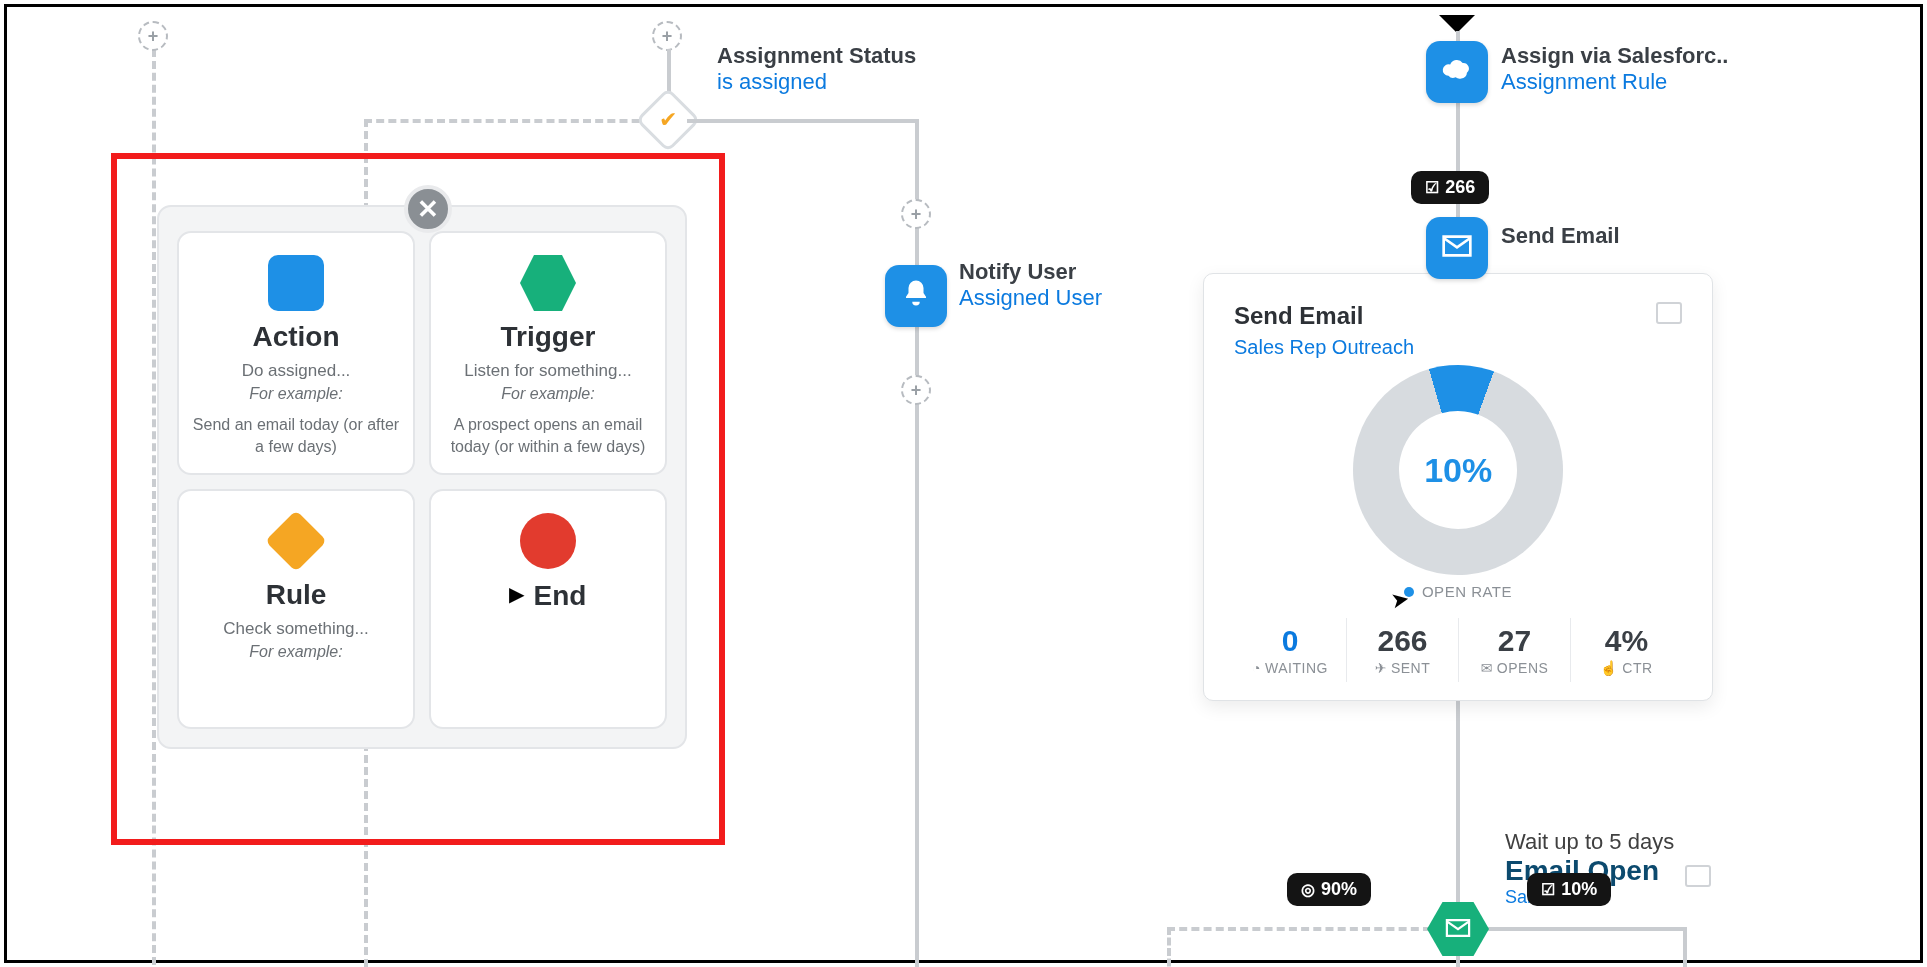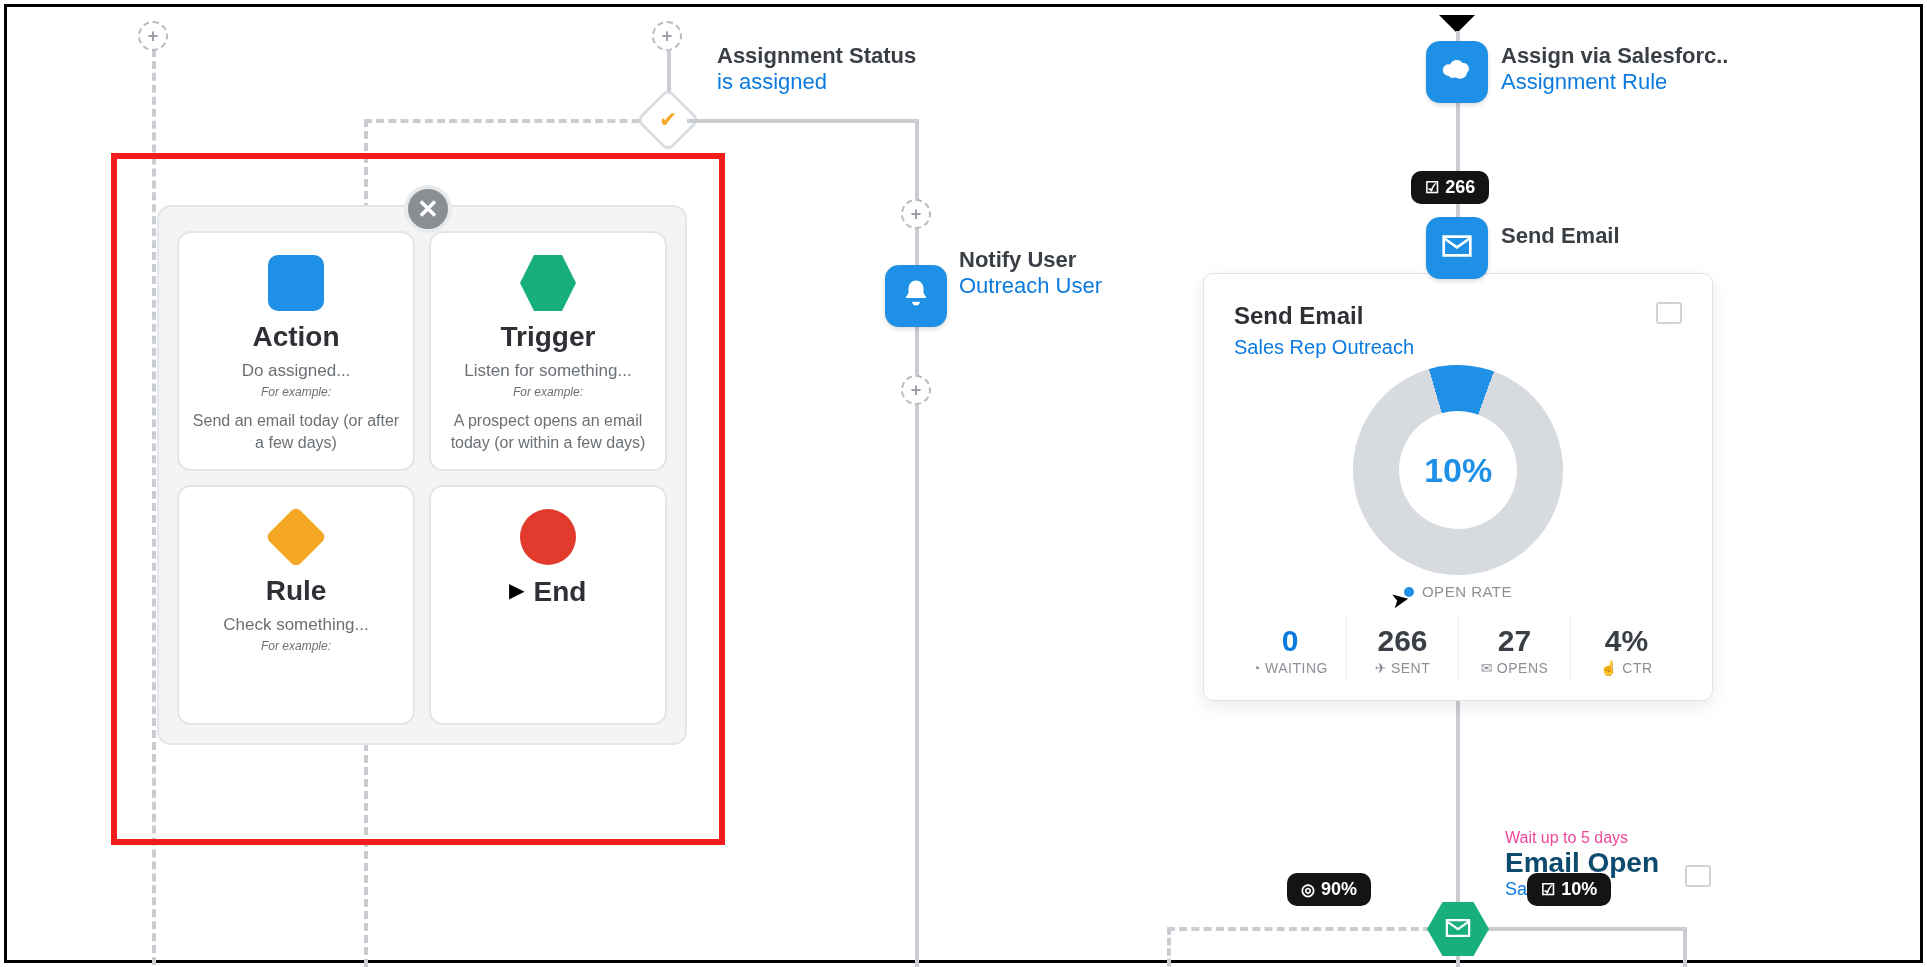--- a/index.html
+++ b/index.html
@@ -103,21 +103,21 @@
     padding: 18px 12px 16px; text-align: center; min-height: 240px;
     cursor: pointer;
   }
   .tile .shape { width: 56px; height: 56px; margin: 4px auto 10px; }
   .shape.square { background: #1e90e6; border-radius: 10px; }
   .shape.hexagon { background: #17b07b; clip-path: polygon(25% 0,75% 0,100% 50%,75% 100%,25% 100%,0 50%); }
   .shape.diamond-sm { background: #f5a623; transform: rotate(45deg) scale(0.78); border-radius: 8px; }
   .shape.circle { background: #e23b2e; border-radius: 50%; }
   .tile h3 { font-size: 28px; color: #2d3136; font-weight: 700; margin-bottom: 8px; }
   .tile .line1 { color: #6b7075; font-size: 17px; }
-  .tile .em { font-style: italic; color: #6b7075; font-size: 12px; margin-top: 4px; }
+  .tile .em { font-style: italic; color: #6b7075; font-size: 16px; margin-top: 4px; }
   .tile .desc { color: #6b7075; font-size: 16px; margin-top: 11px; line-height: 1.35; }
   .tile.end h3::before {
     content: "▸"; display: inline-block; margin-right: 10px;
     transform: translateY(-2px); color: #000;
   }
   .tile.short { min-height: 240px; }
 
   
   .report {
     position: absolute; width: 510px; background: #fff;
@@ -144,21 +144,21 @@
   .legend .dot { width: 10px; height: 10px; border-radius: 50%; background: #1e90e6; display: inline-block; }
   .metrics { display: grid; grid-template-columns: repeat(4, 1fr); margin-top: 18px; text-align: center; }
   .metric { border-left: 1px solid #e8eaed; padding: 6px 4px; }
   .metric:first-child { border-left: none; }
   .metric .val { font-size: 30px; font-weight: 600; color: #3a3f45; }
   .metric:first-child .val { color: #0b7adf; }
   .metric .lbl { font-size: 14px; color: #8b9096; letter-spacing: 0.5px; margin-top: 2px; }
   .metric .lbl .ic { margin-right: 4px; }
 
   .small-text { position: absolute; }
-  .small-text .t1 { font-size: 16px; color: #ec4899; }
+  .small-text .t1 { font-size: 22px; color: #404040; }
   .small-text .t2 { font-size: 28px; font-weight: 700; color: #0c4a6e; }
   .small-text .t3 { font-size: 18px; color: #0b7adf; }
   .ghost-ph {
     position: absolute; width: 26px; height: 22px;
     border: 2px solid #d0d3d7; border-radius: 3px;
   }
 
   .cursor {
     position: absolute; font-size: 22px; color: #000; z-index: 60;
     transform: rotate(-10deg);
@@ -197,23 +197,23 @@
 <div class="solid-h" style="left:680px; top:112px; width:230px;"></div>
 <div class="add-node" style="left:894px; top:192px;">+</div>
 
 <div class="sq-node" style="left:878px; top:258px;">
   <span>
     <svg width="30" height="30" viewBox="0 0 24 24" fill="white">
             <path d="M12 2a6 6 0 0 0-6 6v4l-2 3v1h16v-1l-2-3V8a6 6 0 0 0-6-6zm0 20a3 3 0 0 0 3-3H9a3 3 0 0 0 3 3z"></path>
           </svg>
   </span>
 </div>
-<div class="node-label" style="left:952px; top:240px;">
+<div class="node-label" style="left:952px; top:252px;">
   <div class="title">Notify User</div>
-  <div class="sub">Outreach User</div>
+  <div class="sub">Assigned User</div>
 </div>
 <div class="add-node" style="left:894px; top:368px;">+</div>
 
 <div class="arrowdown" style="left:1432px; top:8px;"></div>
 <div class="solid-v" style="left:1449px; top:24px; height:940px;"></div>
 
 <div class="sq-node" style="left:1419px; top:34px;">
   <span>
     <svg width="34" height="24" viewBox="0 0 24 16" fill="white">
             <path d="M6 12a4 4 0 1 1 1.2-7.8A5 5 0 0 1 16 3a4 4 0 0 1 3 7 4 4 0 0 1-4 4 5 5 0 0 1-4-.8A4 4 0 0 1 6 12z"></path>

